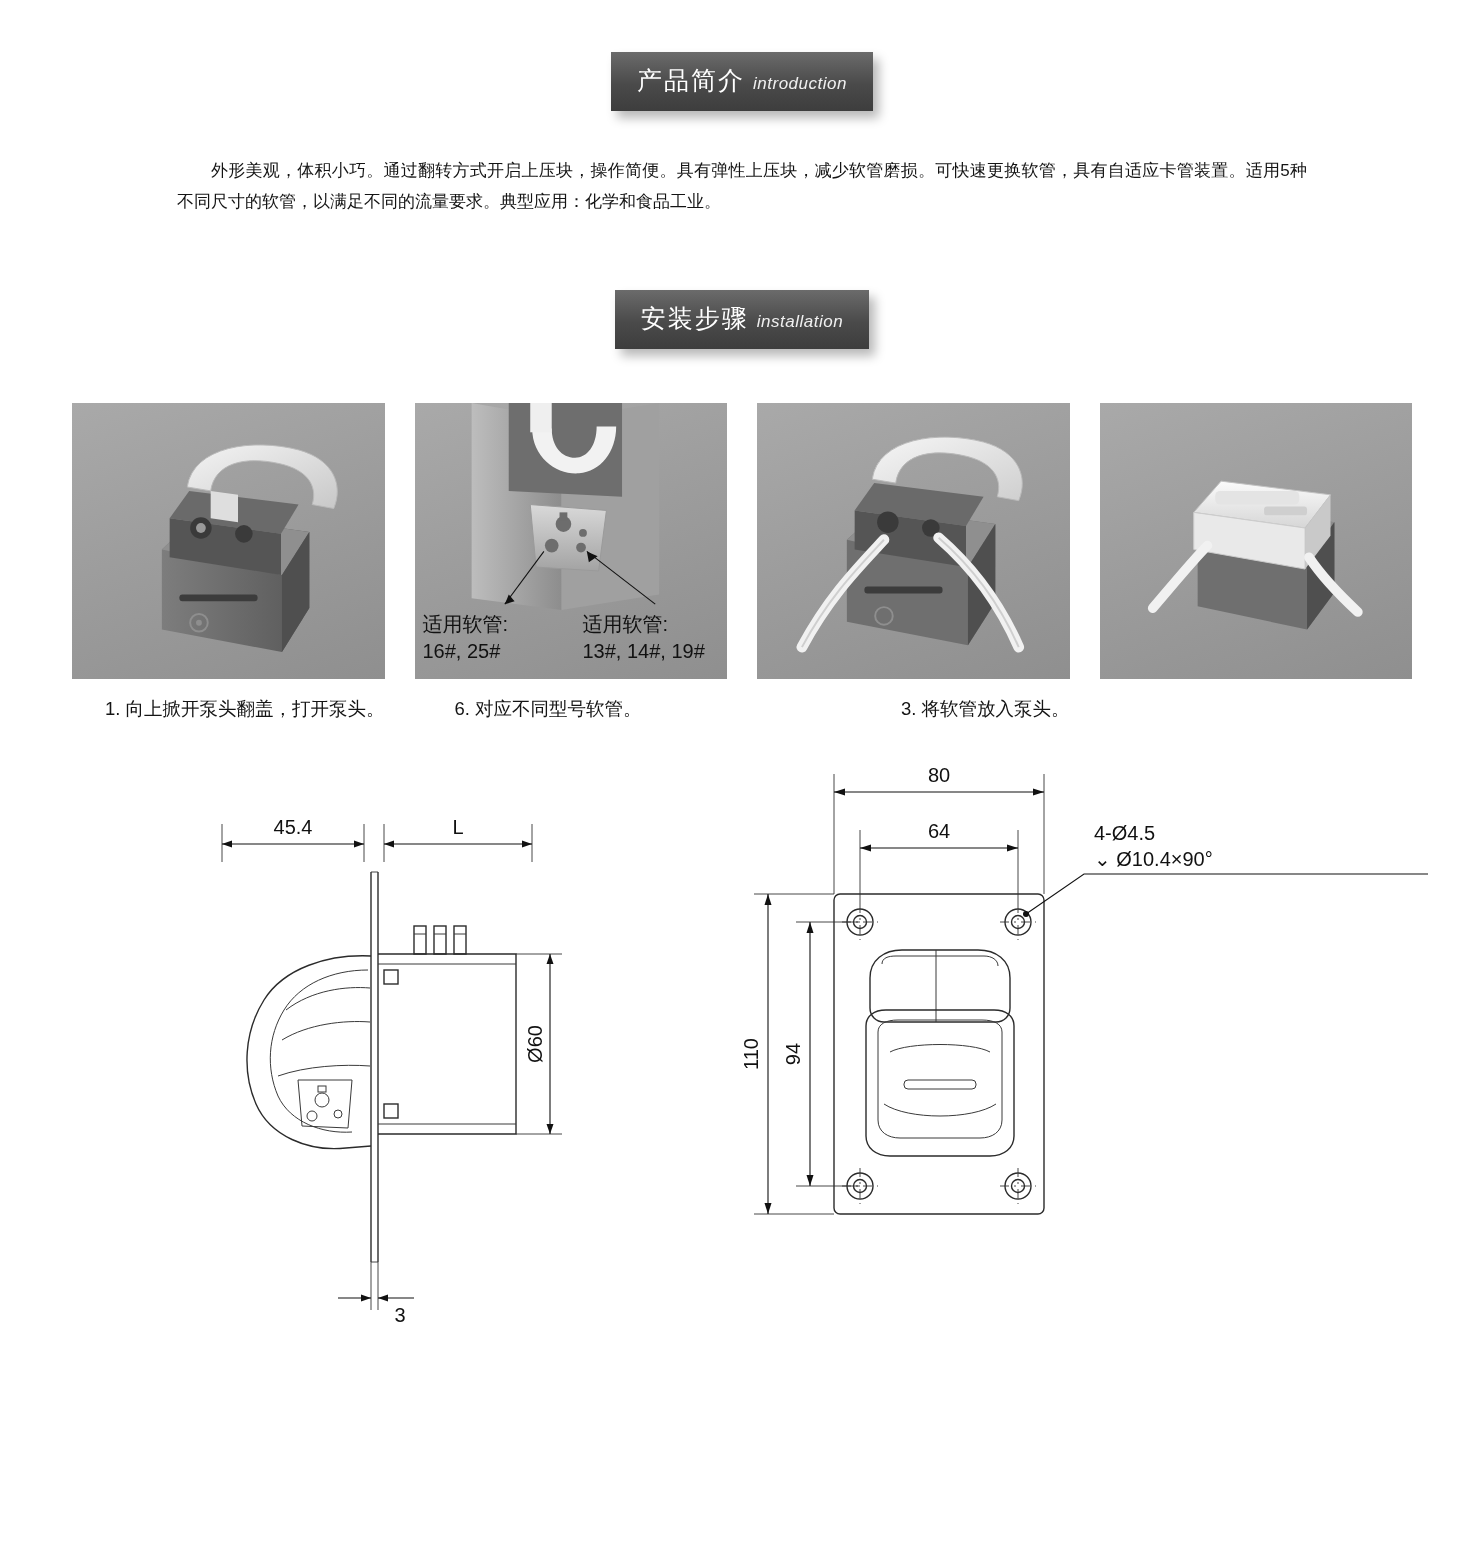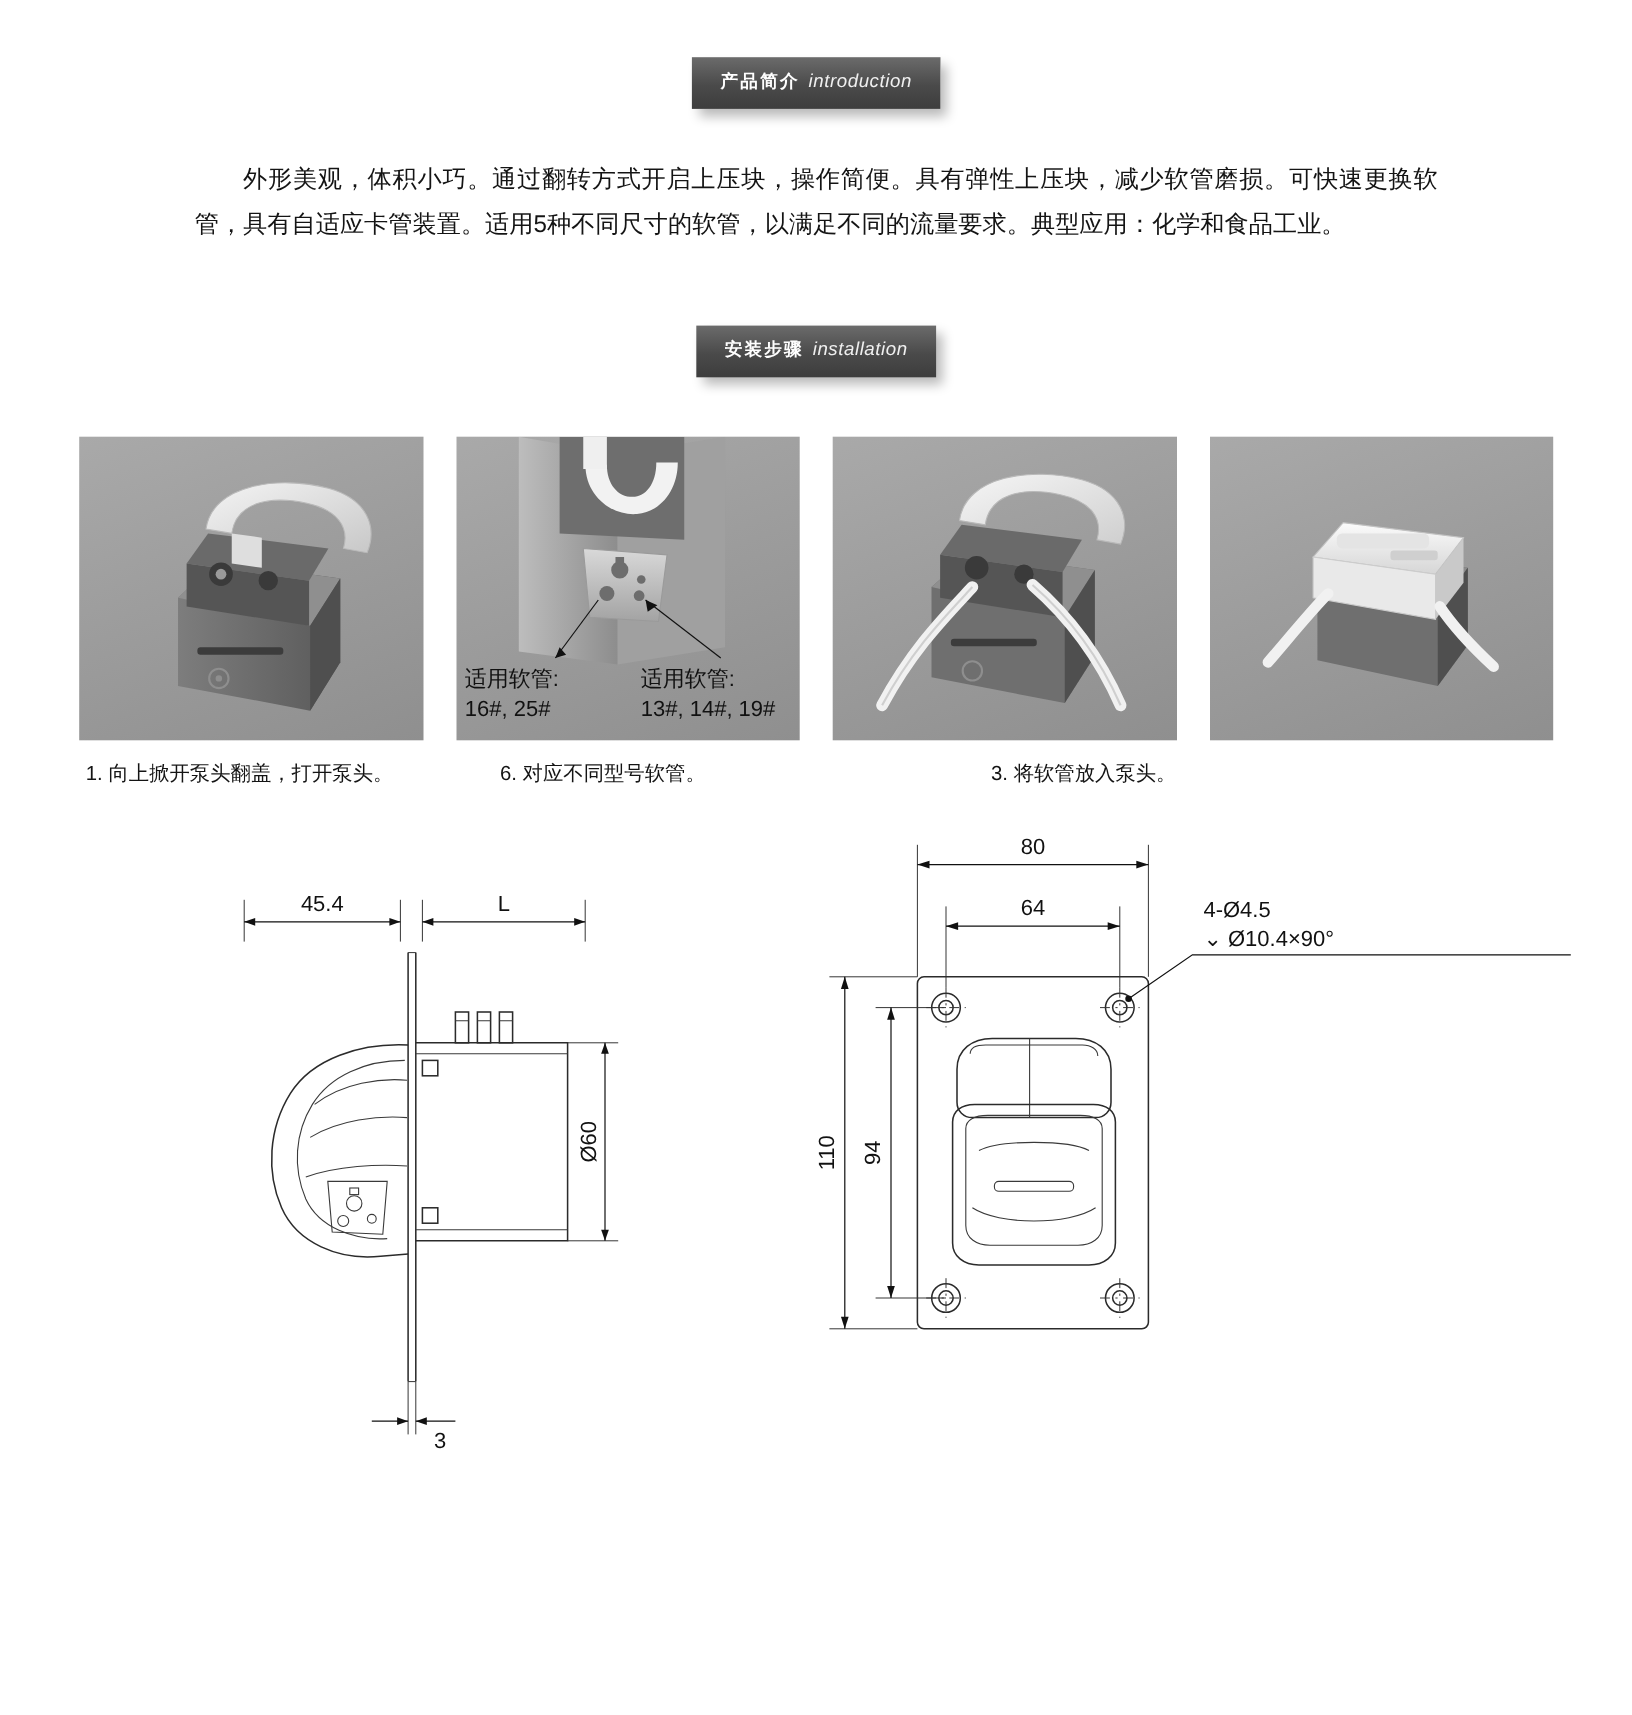--- a/index.html
+++ b/index.html
@@ -27,37 +27,37 @@
     position: relative;
     display: inline-flex;
     align-items: baseline;
     gap: 8px;
     padding: 12px 26px 14px 26px;
     background: linear-gradient(180deg,#6b6b6b 0%, #4a4a4a 55%, #3d3d3d 100%);
     color: #ffffff;
     box-shadow: 6px 7px 10px rgba(0,0,0,0.28);
   }
   .banner .cn {
-    font-size: 16px;
-    font-weight: bold;
+    font-size: 25px;
+    font-weight: normal;
     letter-spacing: 2px;
   }
   .banner .en {
     font-size: 17px;
     font-weight: normal;
     letter-spacing: 0.5px;
     color: #f0f0f0;
     font-style: italic;
   }
 
   
   .intro {
     margin: 44px auto 0 auto;
     width: 1130px;
-    font-size: 22px;
+    font-size: 17px;
     line-height: 1.85;
     text-align: justify;
     text-indent: 2em;
     color: #141414;
   }
 
   
   .steps {
     margin: 54px auto 0 auto;
     width: 1340px;
@@ -72,21 +72,21 @@
     height: 276px;
     background: linear-gradient(160deg,#a9a9a9 0%, #9d9d9d 45%, #8f8f8f 100%);
     overflow: hidden;
   }
   .caption {
     margin-top: 16px;
     font-size: 18.5px;
     line-height: 1.55;
     color: #141414;
   }
-  .cap-1 { padding-left: 6px; }
+  .cap-1 { padding-left: 6px; text-align: right; }
   .cap-2 { padding-left: 40px; }
   .cap-3 { padding-left: 52px; text-align: right; }
   .cap-4 { padding-left: 6px; }
 
   
   .ann {
     position: absolute;
     font-size: 20px;
     line-height: 1.35;
     color: #111;

